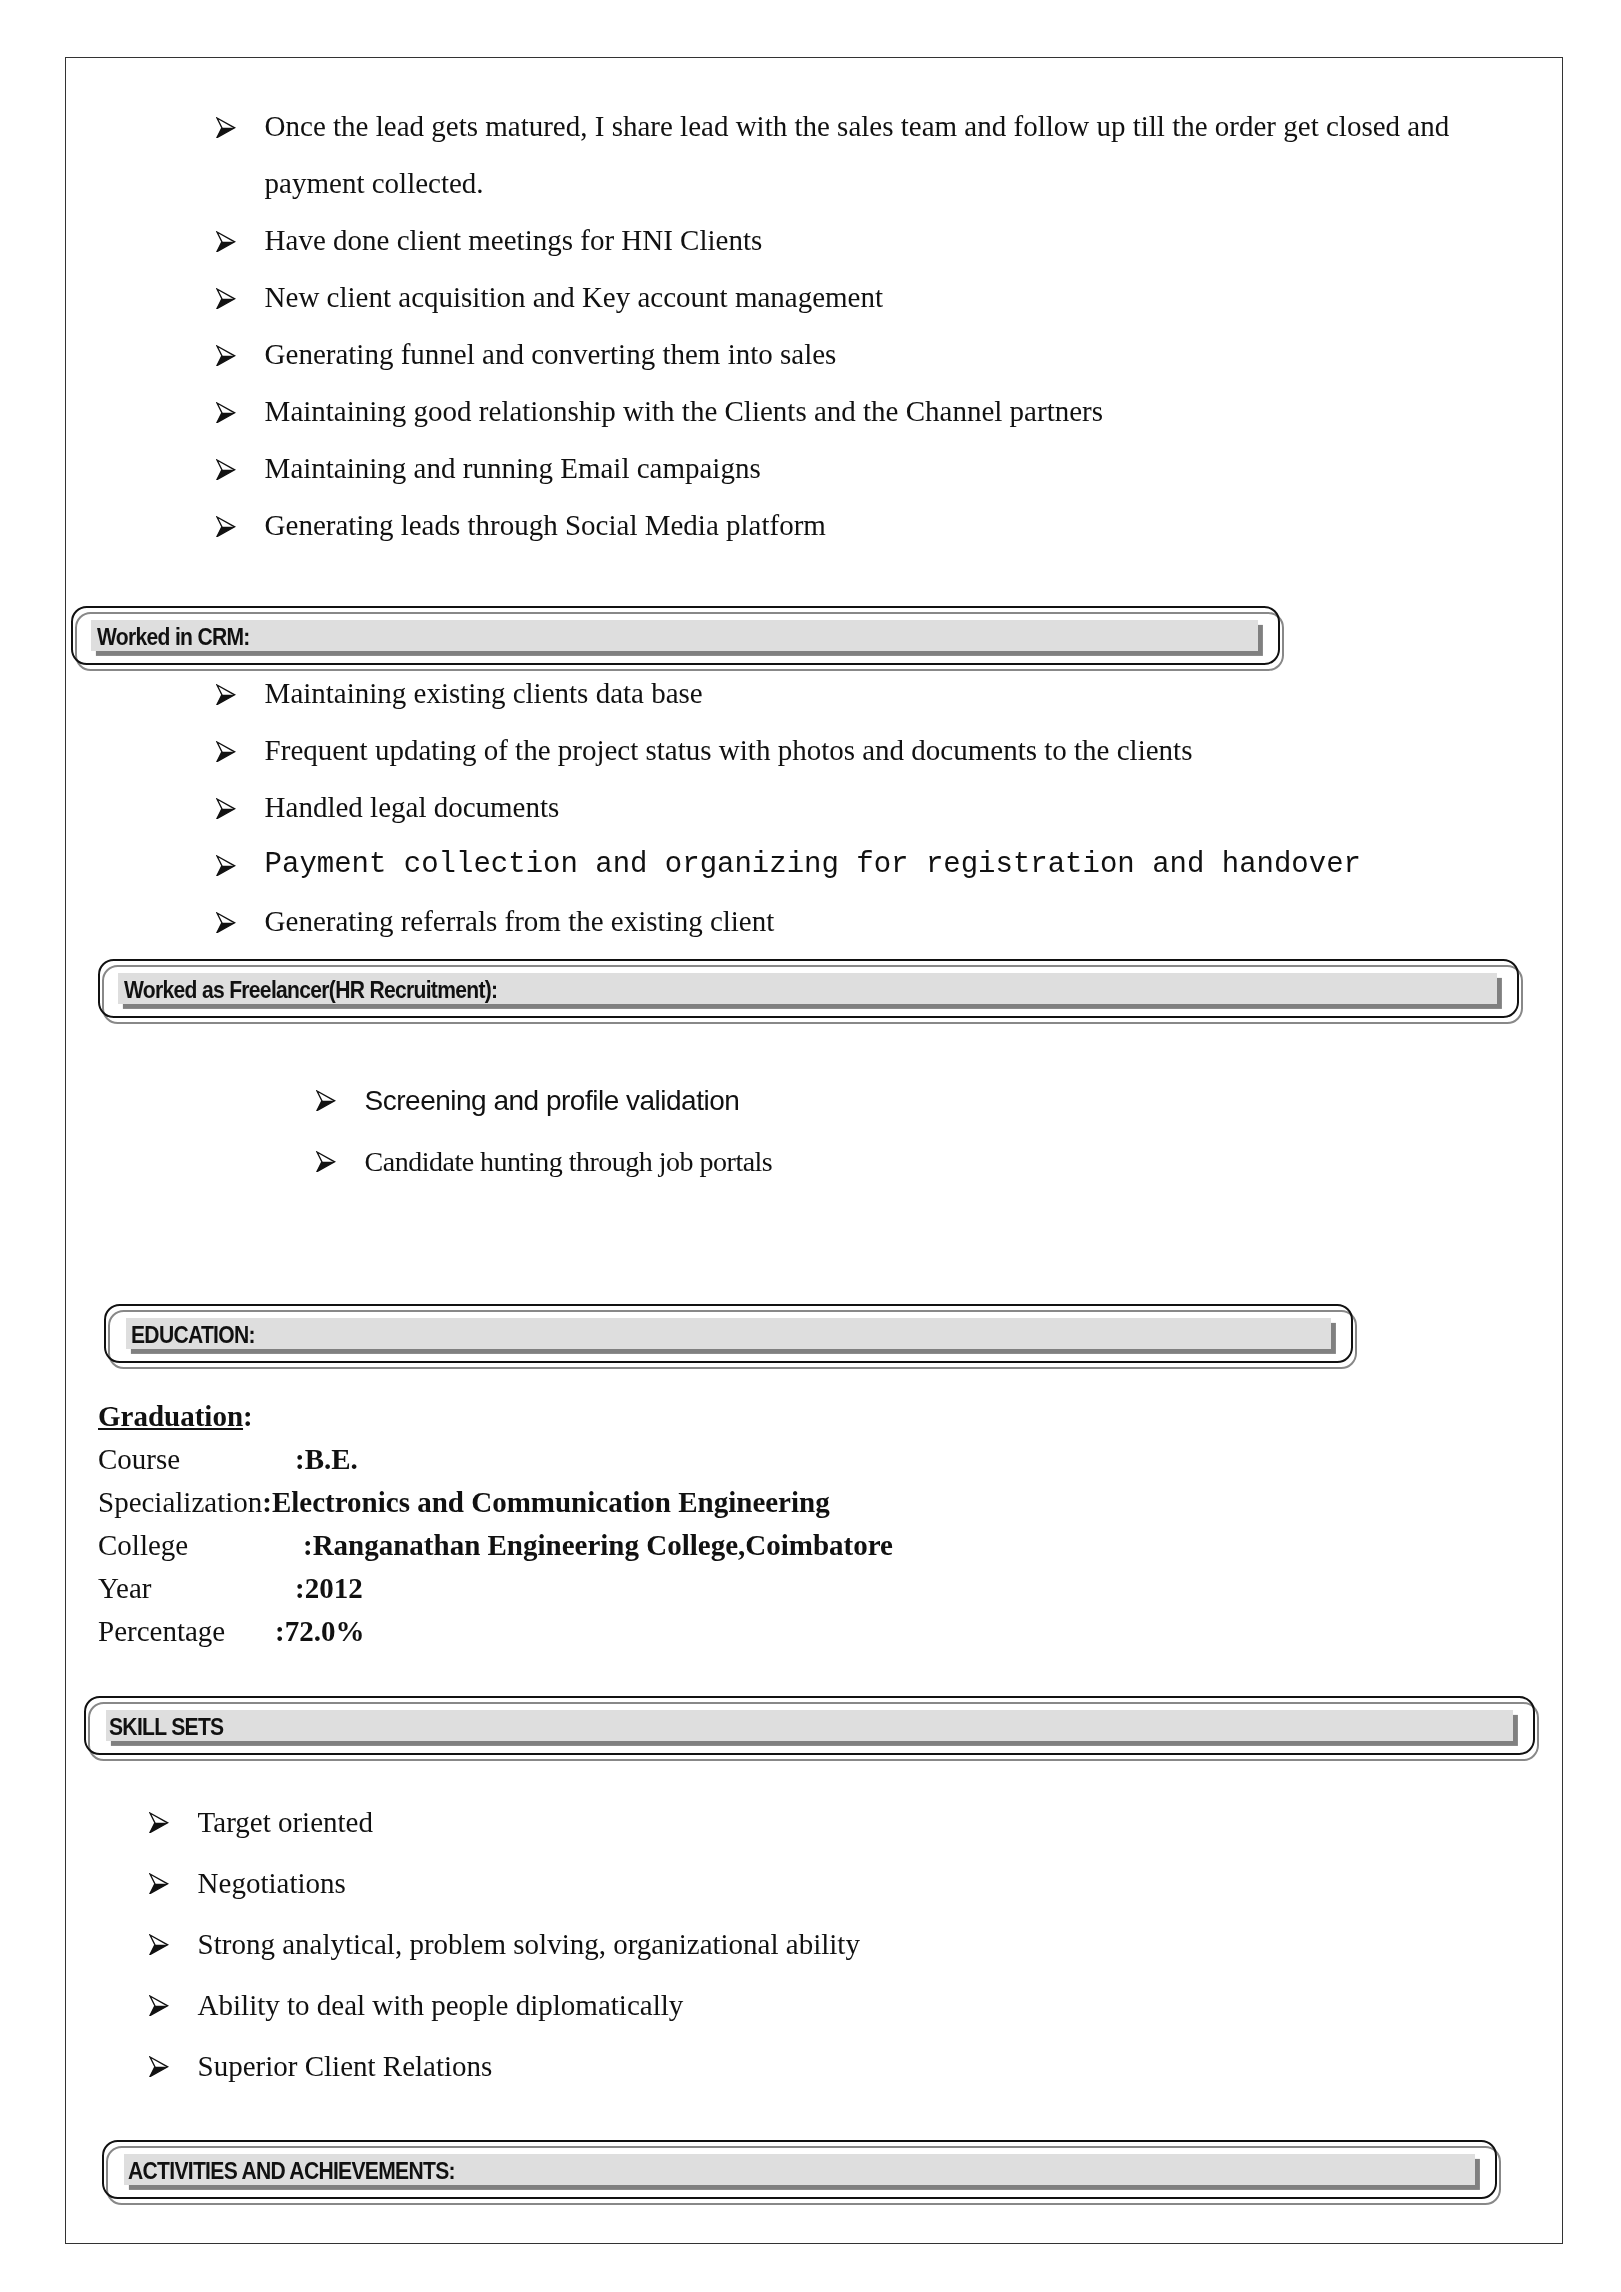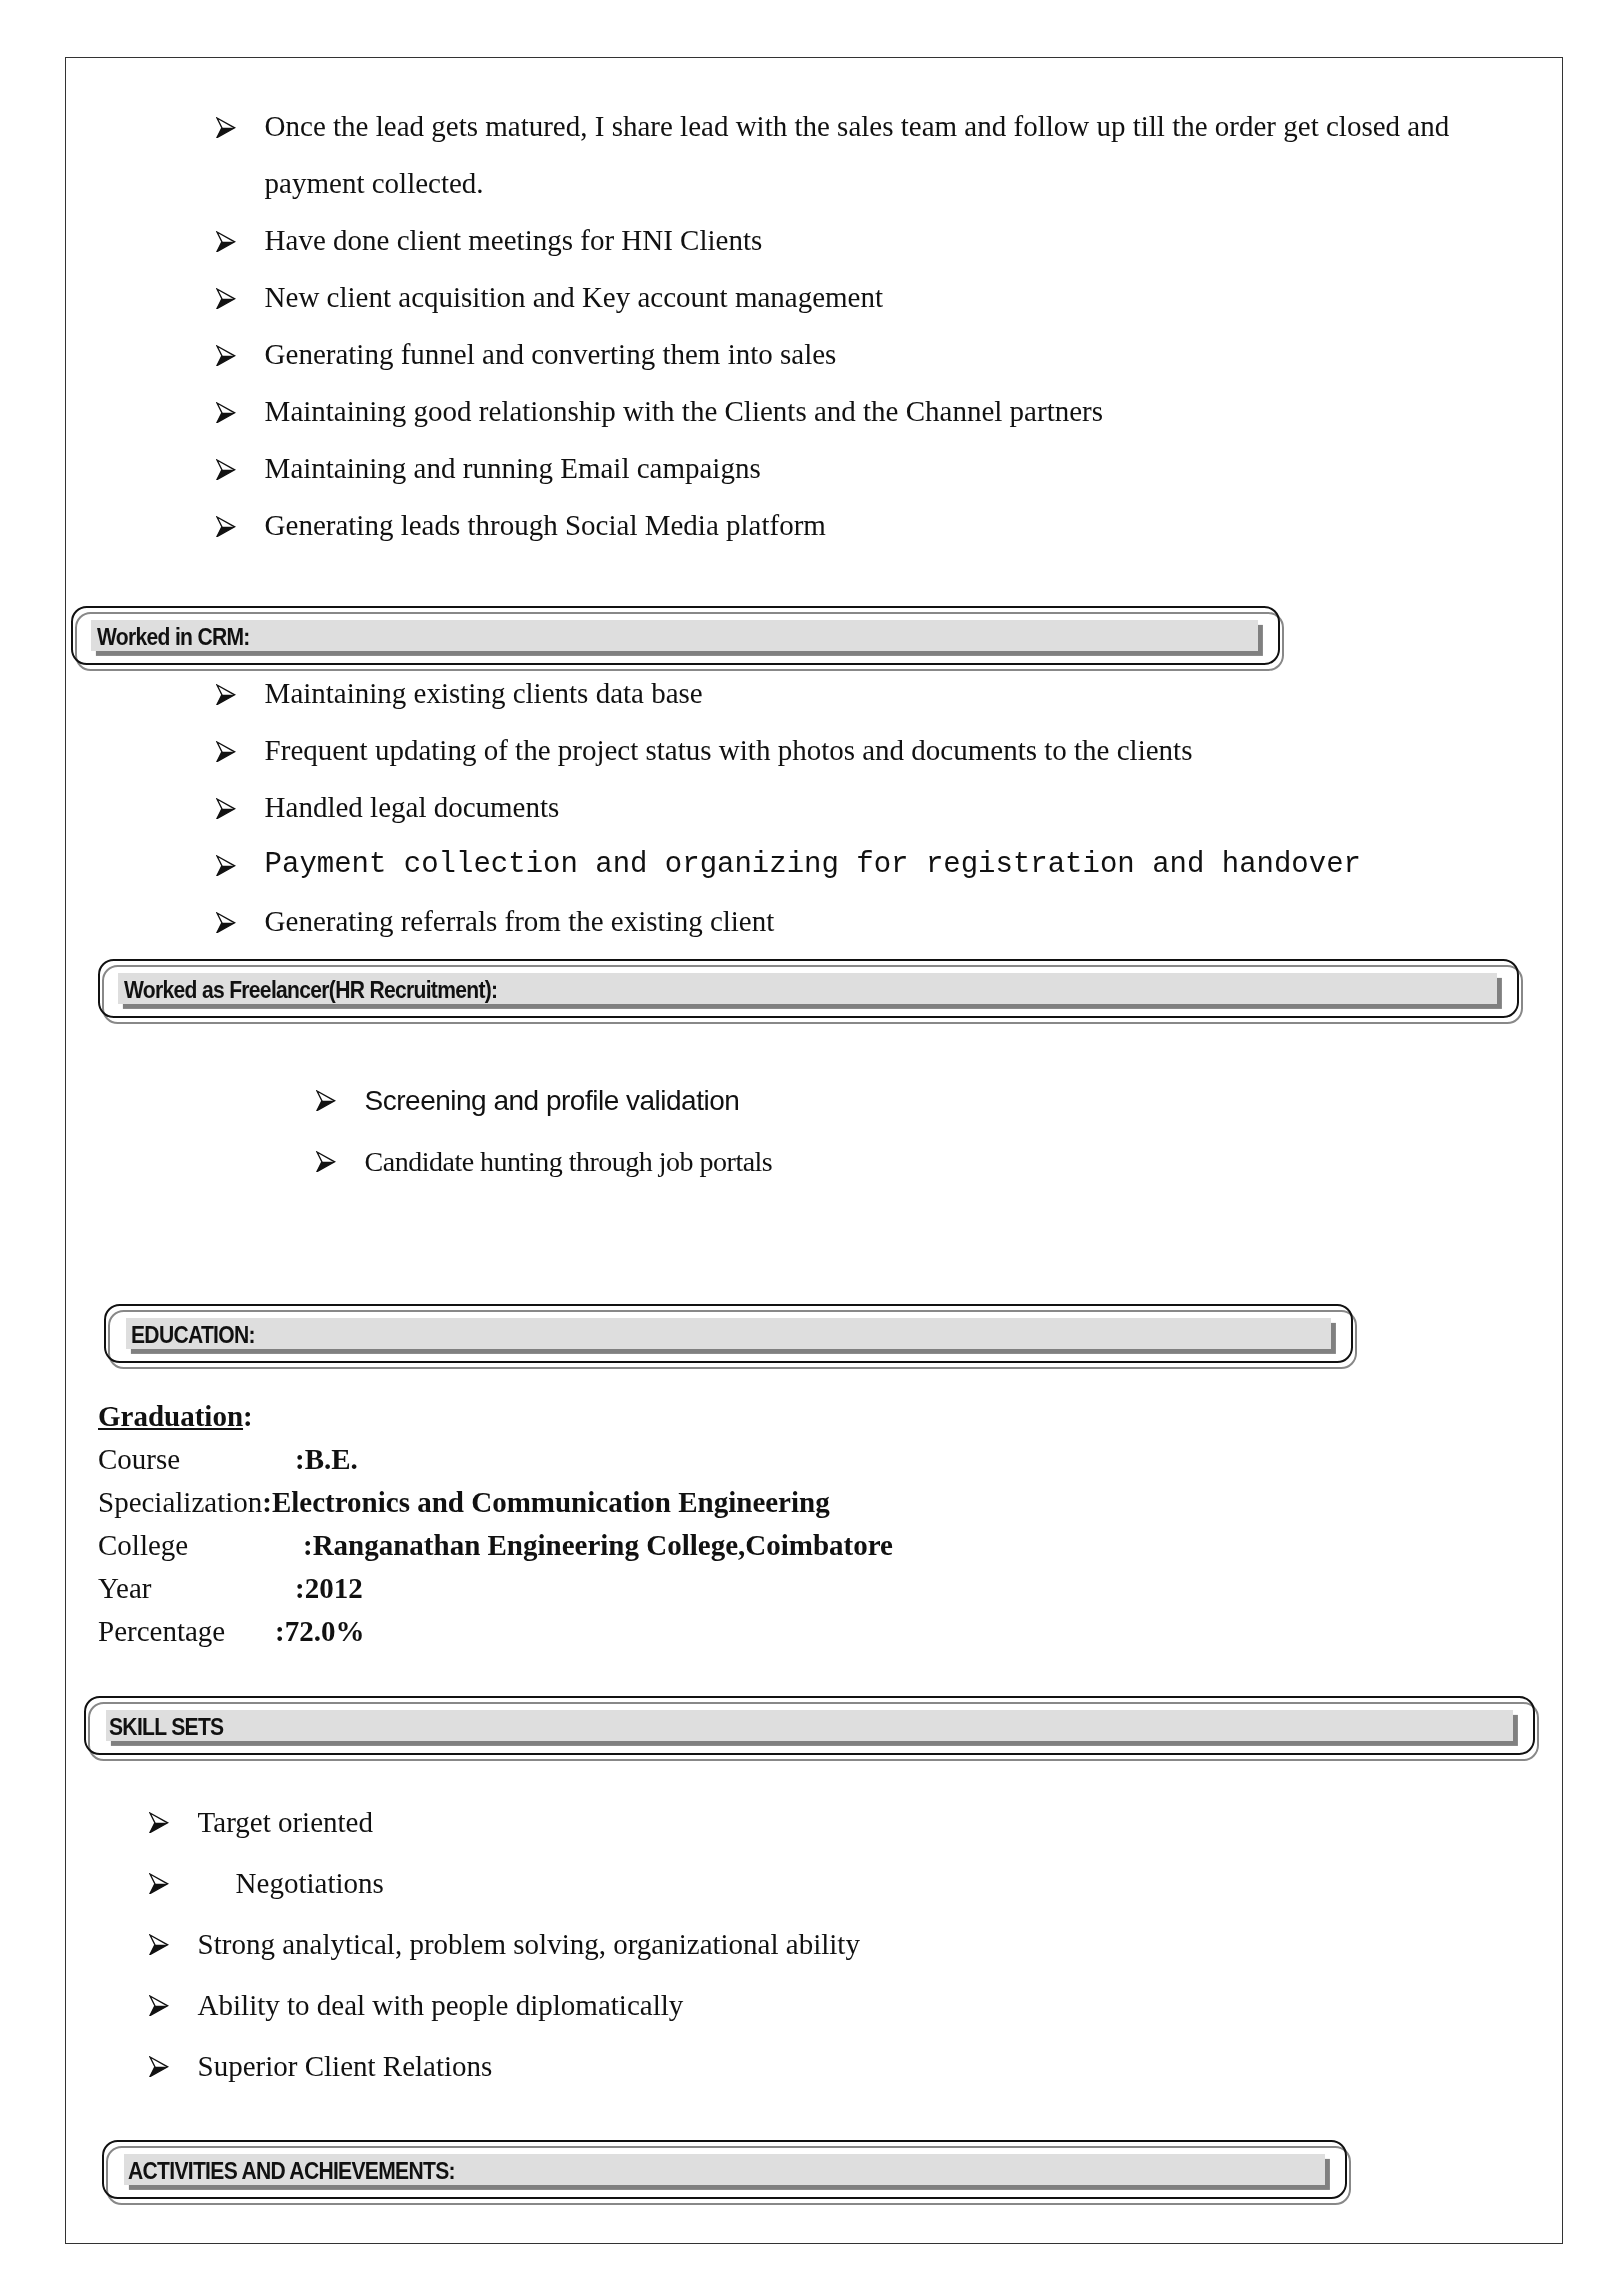--- a/index.html
+++ b/index.html
@@ -234,21 +234,21 @@
 <ul class="bullet-list serif" style="left:149px; top:1792px; width:1274px; font-size:29px;">
   <li style="line-height:61px;">
     <span class="arrow" style="margin-top:19.6px;">
         <svg width="19.6" height="21.6" viewBox="0 0 20 22">
           <path d="M1 1 L19 11 L1 21 L6 11 Z" fill="#fff" stroke="#111" stroke-width="1.4" stroke-linejoin="miter"></path>
           <path d="M1 21 L19 11 L6 11 Z" fill="#111"></path>
         </svg>
       </span>
     <span class="bl-text" style="margin-left:29px;">Target oriented</span>
   </li>
-  <li style="line-height:61px;gap:38px;">
+  <li style="line-height:61px;">
     <span class="arrow" style="margin-top:19.6px;">
         <svg width="19.6" height="21.6" viewBox="0 0 20 22">
           <path d="M1 1 L19 11 L1 21 L6 11 Z" fill="#fff" stroke="#111" stroke-width="1.4" stroke-linejoin="miter"></path>
           <path d="M1 21 L19 11 L6 11 Z" fill="#111"></path>
         </svg>
       </span>
     <span class="bl-text" style="margin-left:29px;">Negotiations</span>
   </li>
   <li style="line-height:61px;">
     <span class="arrow" style="margin-top:19.6px;">
@@ -272,19 +272,19 @@
     <span class="arrow" style="margin-top:19.6px;">
         <svg width="19.6" height="21.6" viewBox="0 0 20 22">
           <path d="M1 1 L19 11 L1 21 L6 11 Z" fill="#fff" stroke="#111" stroke-width="1.4" stroke-linejoin="miter"></path>
           <path d="M1 21 L19 11 L6 11 Z" fill="#111"></path>
         </svg>
       </span>
     <span class="bl-text" style="margin-left:29px;">Superior Client Relations</span>
   </li>
 </ul>
 
-<div class="sec" style="left:102px; top:2140px; width:1245px;padding-left:17px;">
+<div class="sec" style="left:102px; top:2140px; width:1395px;padding-left:17px;">
   <div class="outer2"></div>
   <div class="outer"></div>
   <div class="bar" style="left:21.6px;"></div>
   <div class="label" style="left:25.5px;">ACTIVITIES AND ACHIEVEMENTS:</div>
 </div>
 
 
 </body></html>

